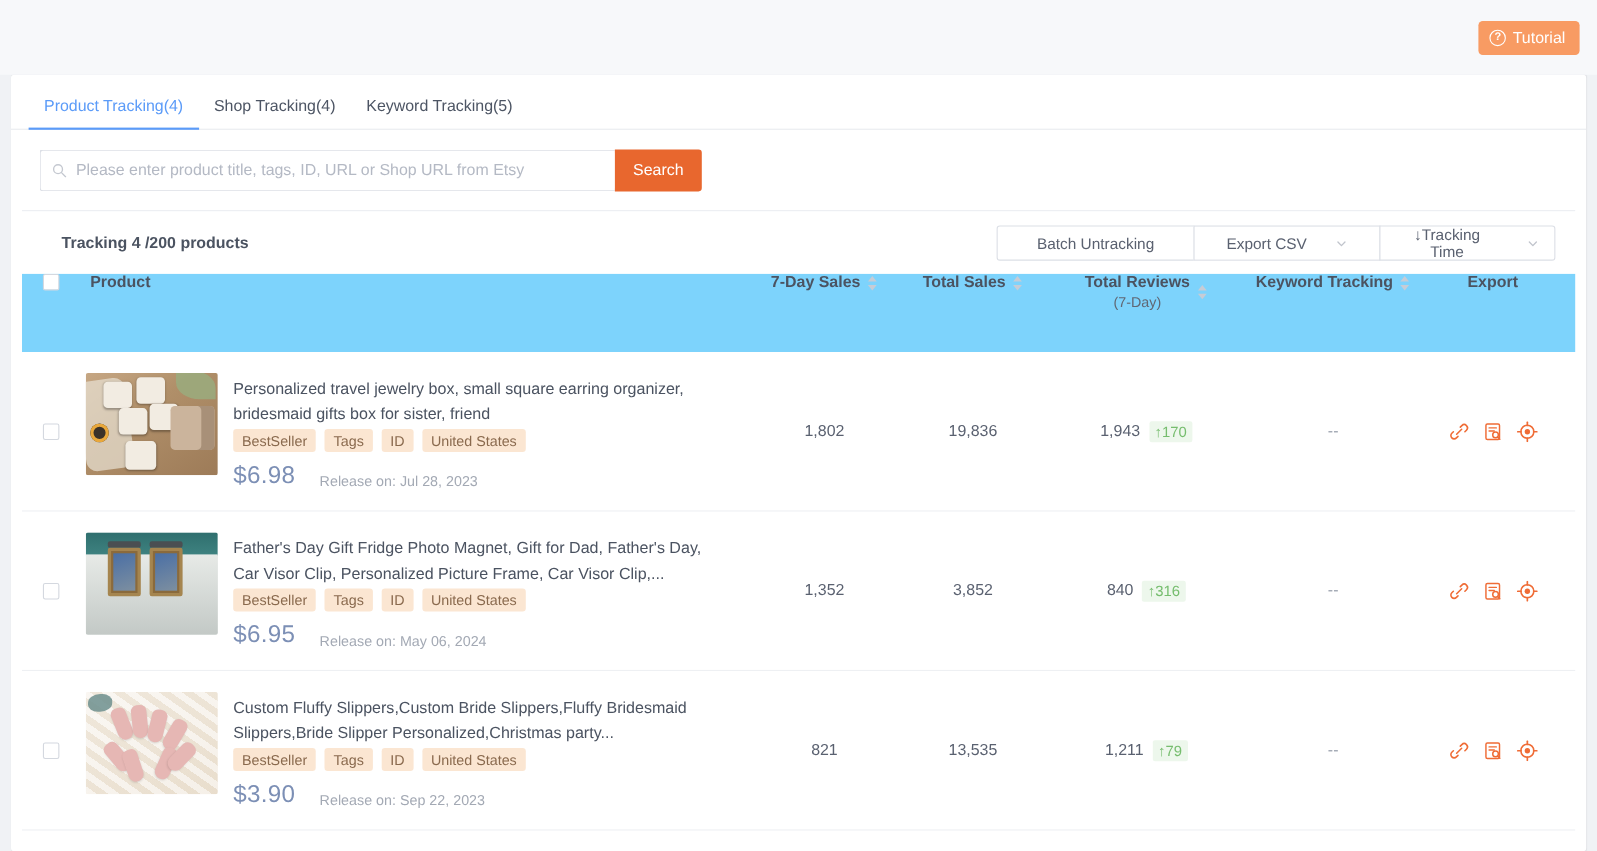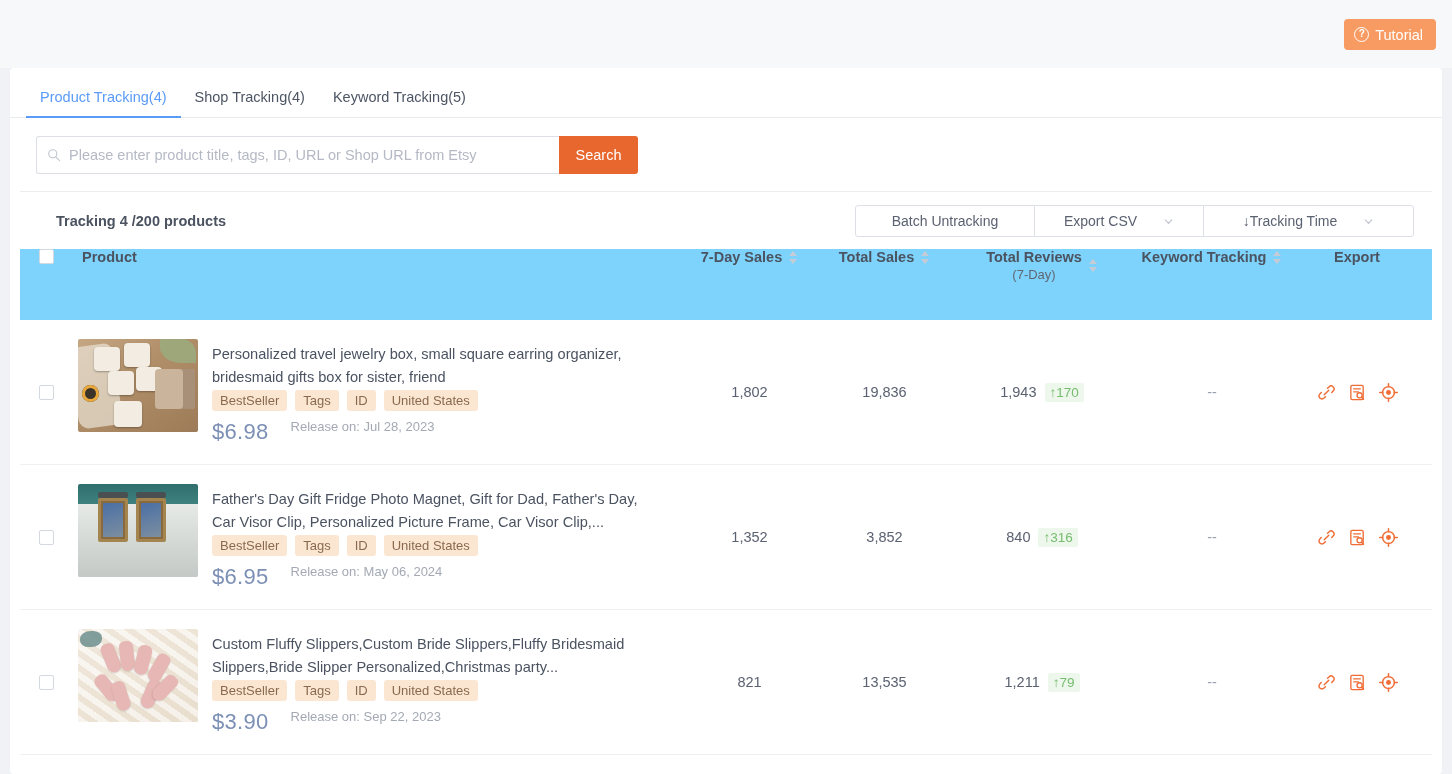--- a/index.html
+++ b/index.html
@@ -179,21 +179,21 @@
     justify-content: center;
     gap: 26px;
     padding: 0 14px;
     cursor: pointer;
     margin-left: -1px;
   }
   .tool-btn:first-child { border-radius: 3px 0 0 3px; margin-left: 0; }
   .tool-btn:last-child  { border-radius: 0 3px 3px 0; }
   .tool-btn.untrack { width: 180px; }
   .tool-btn.export  { width: 170px; }
-  .tool-btn.sorttime{ width: 211px; }
+  .tool-btn.sorttime{ width: 160px; }
   .chev {
     width: 11px; height: 11px;
     flex: 0 0 auto;
     display: block;
   }
 
   
   .table { margin: 0 10px; }
   .thead {
     background: #7dd3fc;
@@ -286,21 +286,21 @@
     background: #fbe6d2;
     color: #8a6a4e;
     font-size: 13px;
     padding: 3px 8px;
     border-radius: 3px;
     white-space: nowrap;
     cursor: pointer;
   }
   .price-row {
     display: flex;
-    align-items: flex-start;
+    align-items: flex-end;
     margin-top: 8px;
     gap: 22px;
   }
   .price {
     font-size: 22px;
     color: #7c8fb5;
     letter-spacing: .3px;
   }
   .release {
     font-size: 13px;

